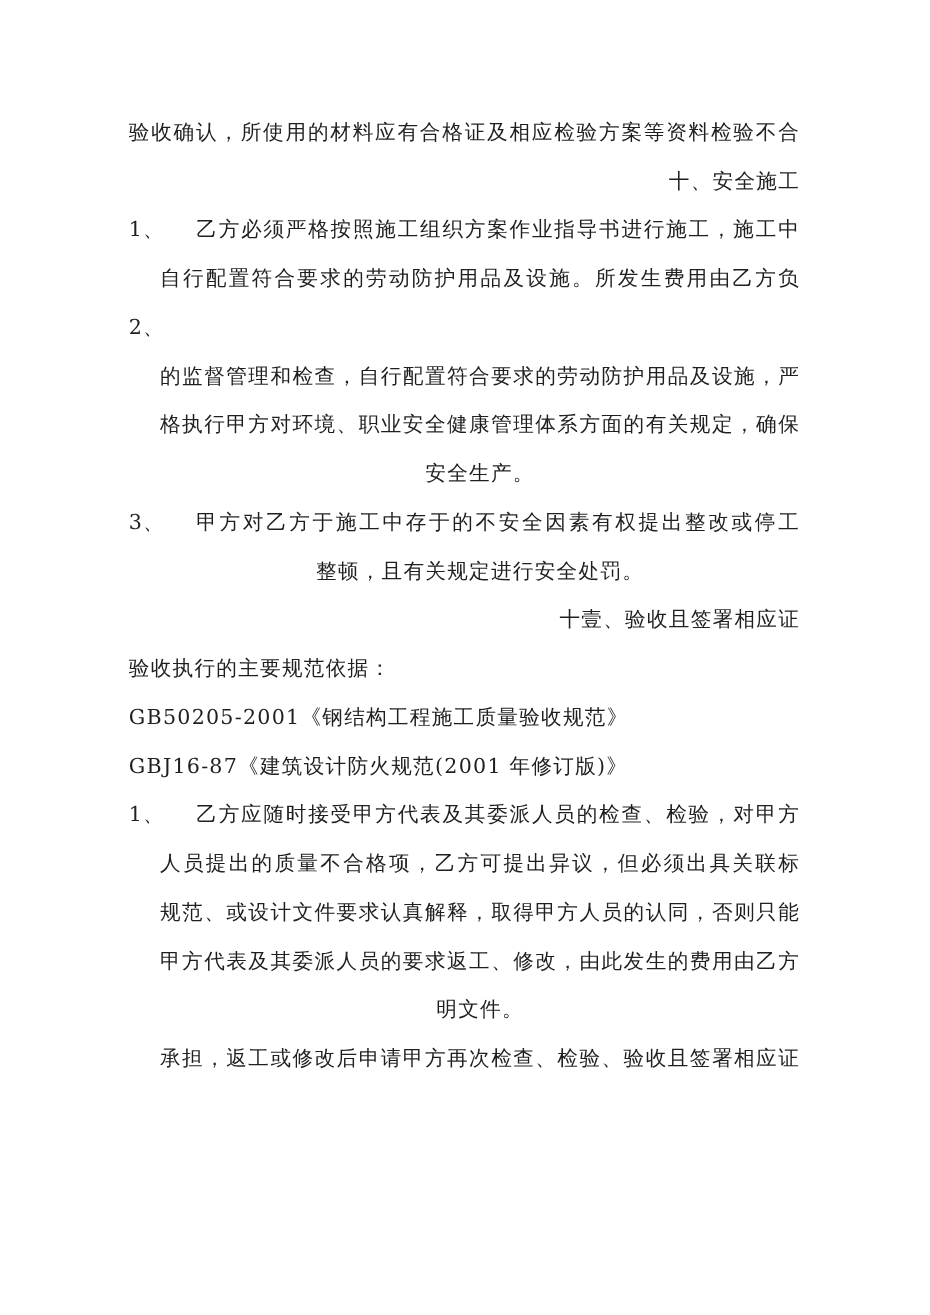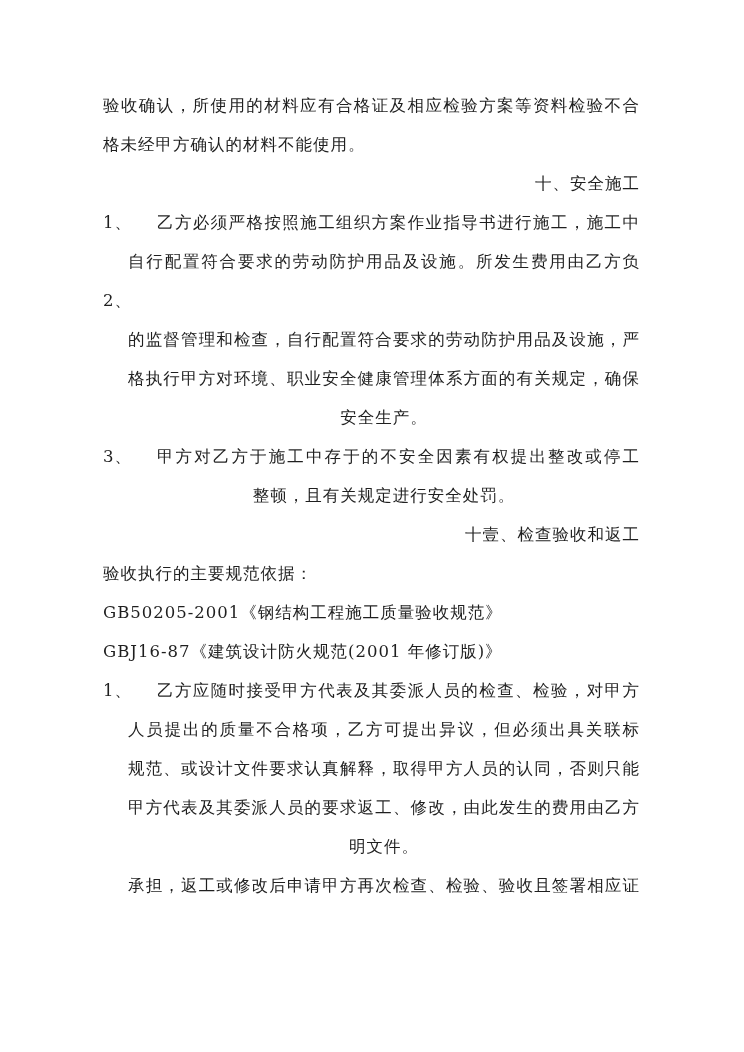--- a/index.html
+++ b/index.html
@@ -44,39 +44,38 @@
   .item .label { flex: 0 0 54px; width: 54px; }
   .item .txt { flex: 1 1 auto; min-width: 0; }
   .heading { font-weight: normal; text-align: right; }
 </style>
 </head>
 <body>
 
 <div class="page">
   <div class="doc">
       <div class="line body j">验收确认，所使用的材料应有合格证及相应检验方案等资料检验不合</div>
-      <div class="line body">格未经甲方确认的材料不能使用。</div>
       <div class="line heading">十、安全施工</div>
       <div class="line item">
         <span class="label">1、</span>
         <span class="txt j">乙方必须严格按照施工组织方案作业指导书进行施工，施工中</span>
       </div>
       <div class="line hang j">自行配置符合要求的劳动防护用品及设施。所发生费用由乙方负责。</div>
       <div class="line item">
         <span class="label">2、</span>
       </div>
       <div class="line hang j">的监督管理和检查，自行配置符合要求的劳动防护用品及设施，严</div>
       <div class="line hang j">格执行甲方对环境、职业安全健康管理体系方面的有关规定，确保</div>
       <div class="line hang">安全生产。</div>
       <div class="line item">
         <span class="label">3、</span>
         <span class="txt j">甲方对乙方于施工中存于的不安全因素有权提出整改或停工</span>
       </div>
       <div class="line hang">整顿，且有关规定进行安全处罚。</div>
-      <div class="line heading">十壹、检查验收和返工</div>
+      <div class="line heading">十壹、验收且签署相应证</div>
       <div class="line body">验收执行的主要规范依据：</div>
       <div class="line body">GB50205-2001《钢结构工程施工质量验收规范》</div>
       <div class="line body">GBJ16-87《建筑设计防火规范(2001 年修订版)》</div>
       <div class="line item">
         <span class="label">1、</span>
         <span class="txt j">乙方应随时接受甲方代表及其委派人员的检查、检验，对甲方</span>
       </div>
       <div class="line hang j">人员提出的质量不合格项，乙方可提出异议，但必须出具关联标准、</div>
       <div class="line hang j">规范、或设计文件要求认真解释，取得甲方人员的认同，否则只能按</div>
       <div class="line hang j">甲方代表及其委派人员的要求返工、修改，由此发生的费用由乙方</div>

